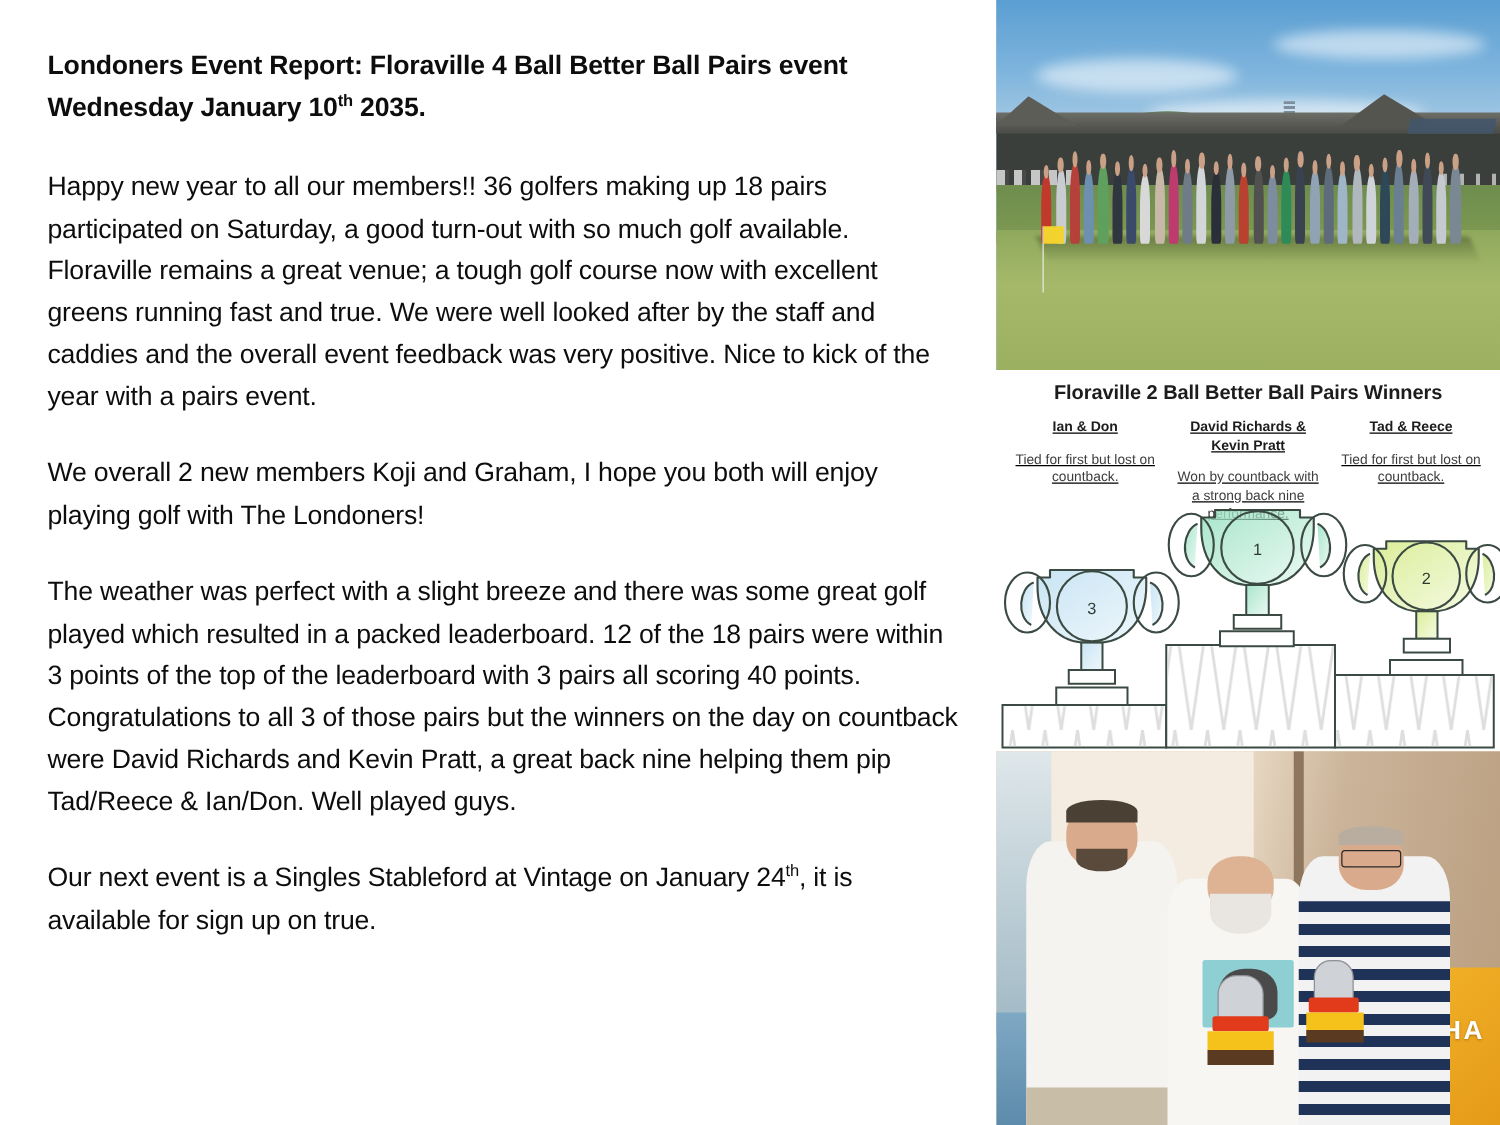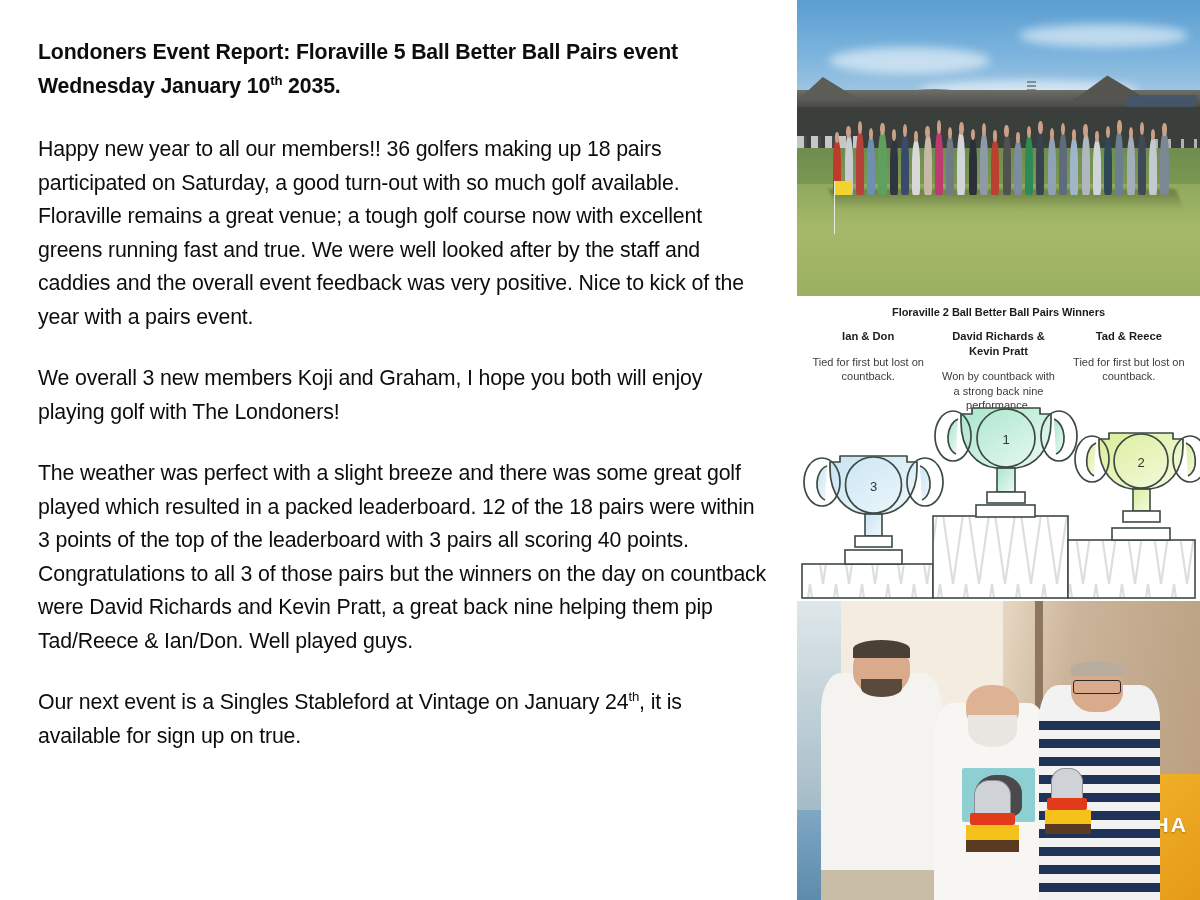--- a/index.html
+++ b/index.html
@@ -164,29 +164,30 @@
     position: absolute;
     left: 0px;
     top: 296px;
     width: 403px;
     height: 304px;
     background: #ffffff;
   }
   .podium-title {
     text-align: center;
     font-weight: bold;
-    font-size: 11px;
+    font-size: 16px;
     color: #1c1c1c;
     margin-top: 10px;
     letter-spacing: -0.05px;
   }
   .winner-cols {
     display: flex;
     margin-top: 11px;
     padding: 0 6px;
+    text-decoration: underline;
   }
   .wcol { flex: 1 1 0; text-align: center; padding: 0 5px; }
   .wname {
     font-weight: bold;
     font-size: 11.2px;
     color: #1c1c1c;
     line-height: 14.5px;
   }
   .wdesc {
     margin-top: 11px;
@@ -288,30 +289,30 @@
   }
 </style>
 </head>
 <body>
 
 <div id="page">
 
   <div id="article">
 
     <p class="para title">
-      <span>Londoners Event Report: Floraville 5 Ball Better Ball Pairs event</span><br>
+      <span>Londoners Event Report: Floraville 4 Ball Better Ball Pairs event</span><br>
       <span>Wednesday January 10</span><sup>th</sup><span> 2035.</span>
     </p>
 
     <p class="para">
       <b>Happy new year to all our members!!</b><span>  36 golfers making up 18 pairs participated on Saturday, a good turn-out with so much golf available.  Floraville remains a great venue; a tough golf course now with excellent greens running fast and true.  We were well looked after by the staff and caddies and the overall event feedback was very positive.  Nice to kick of the year with a pairs event.</span>
     </p>
 
     <p class="para">
-      <span>We overall </span><b>3 new members Koji and Graham</b><span>, I hope you both will enjoy playing golf with The Londoners!</span>
+      <span>We overall </span><b>2 new members Koji and Graham</b><span>, I hope you both will enjoy playing golf with The Londoners!</span>
     </p>
 
     <p class="para">
       <span>The weather was perfect with a slight breeze and there was some great golf played which resulted in a packed leaderboard.  12 of the 18 pairs were within 3 points of the top of the leaderboard with 3 pairs all scoring 40 points.  Congratulations to all 3 of those pairs but the </span><b>winners on the day on countback were David Richards and Kevin Pratt,</b><span> a great back nine helping them pip Tad/Reece &amp; Ian/Don.  Well played guys.</span>
     </p>
 
     <p class="para">
       <b><span>Our next event is a Singles Stableford at Vintage on January 24</span><sup>th</sup><span>, it is available for sign up on true.</span></b>
     </p>
 

